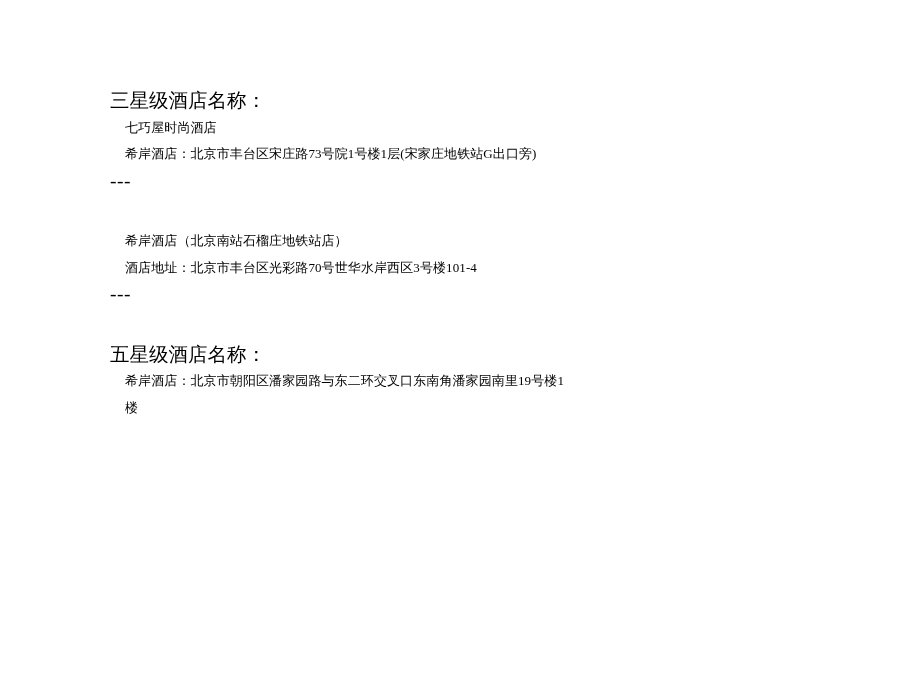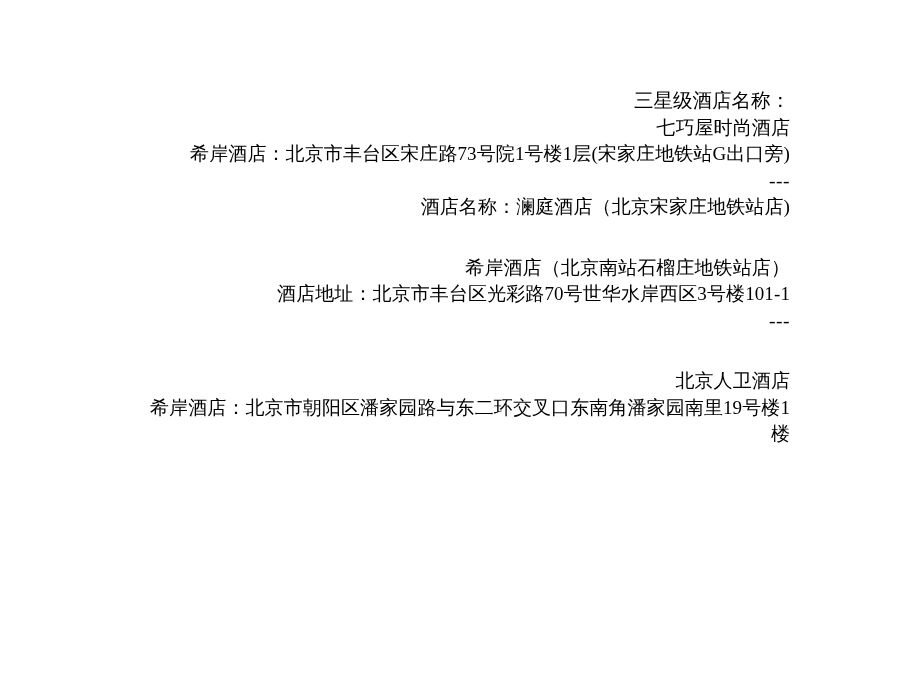--- a/index.html
+++ b/index.html
@@ -16,31 +16,31 @@
   }
   .page {
     position: relative;
     width: 900px;
     height: 675px;
     box-sizing: border-box;
     padding: 88px 110px 0 110px;
   }
   .block {
     margin: 0 0 34px 0;
-    text-align: right;
   }
   .block:last-child {
     margin-bottom: 0;
   }
   .line {
-    font-size: 19px;
+    font-size: 13px;
     line-height: 26.5px;
     white-space: pre-wrap;
     word-break: break-all;
     letter-spacing: 0.1px;
+    margin-left: 15px;
   }
   .sep {
     font-size: 19.5px;
     line-height: 26.5px;
     letter-spacing: 0.5px;
   }
   .heading {
     font-size: 19.5px;
     line-height: 26.5px;
   }
@@ -48,28 +48,27 @@
 </head>
 <body>
 
 <div class="page">
 
   <div class="block">
     <div class="heading">三星级酒店名称：</div>
     <div class="line">七巧屋时尚酒店</div>
     <div class="line">希岸酒店：北京市丰台区宋庄路73号院1号楼1层(宋家庄地铁站G出口旁)</div>
     <div class="sep">---</div>
-    <div class="line">酒店名称：澜庭酒店（北京宋家庄地铁站店)</div>
   </div>
 
   <div class="block">
     <div class="line">希岸酒店（北京南站石榴庄地铁站店）</div>
-    <div class="line">酒店地址：北京市丰台区光彩路70号世华水岸西区3号楼101-1</div>
+    <div class="line">酒店地址：北京市丰台区光彩路70号世华水岸西区3号楼101-4</div>
     <div class="sep">---</div>
   </div>
 
   <div class="block">
-    <div class="line">北京人卫酒店</div>
+    <div class="heading">五星级酒店名称：</div>
     <div class="line">希岸酒店：北京市朝阳区潘家园路与东二环交叉口东南角潘家园南里19号楼1</div>
     <div class="line">楼</div>
   </div>
 
 </div>
 
 </body></html>

